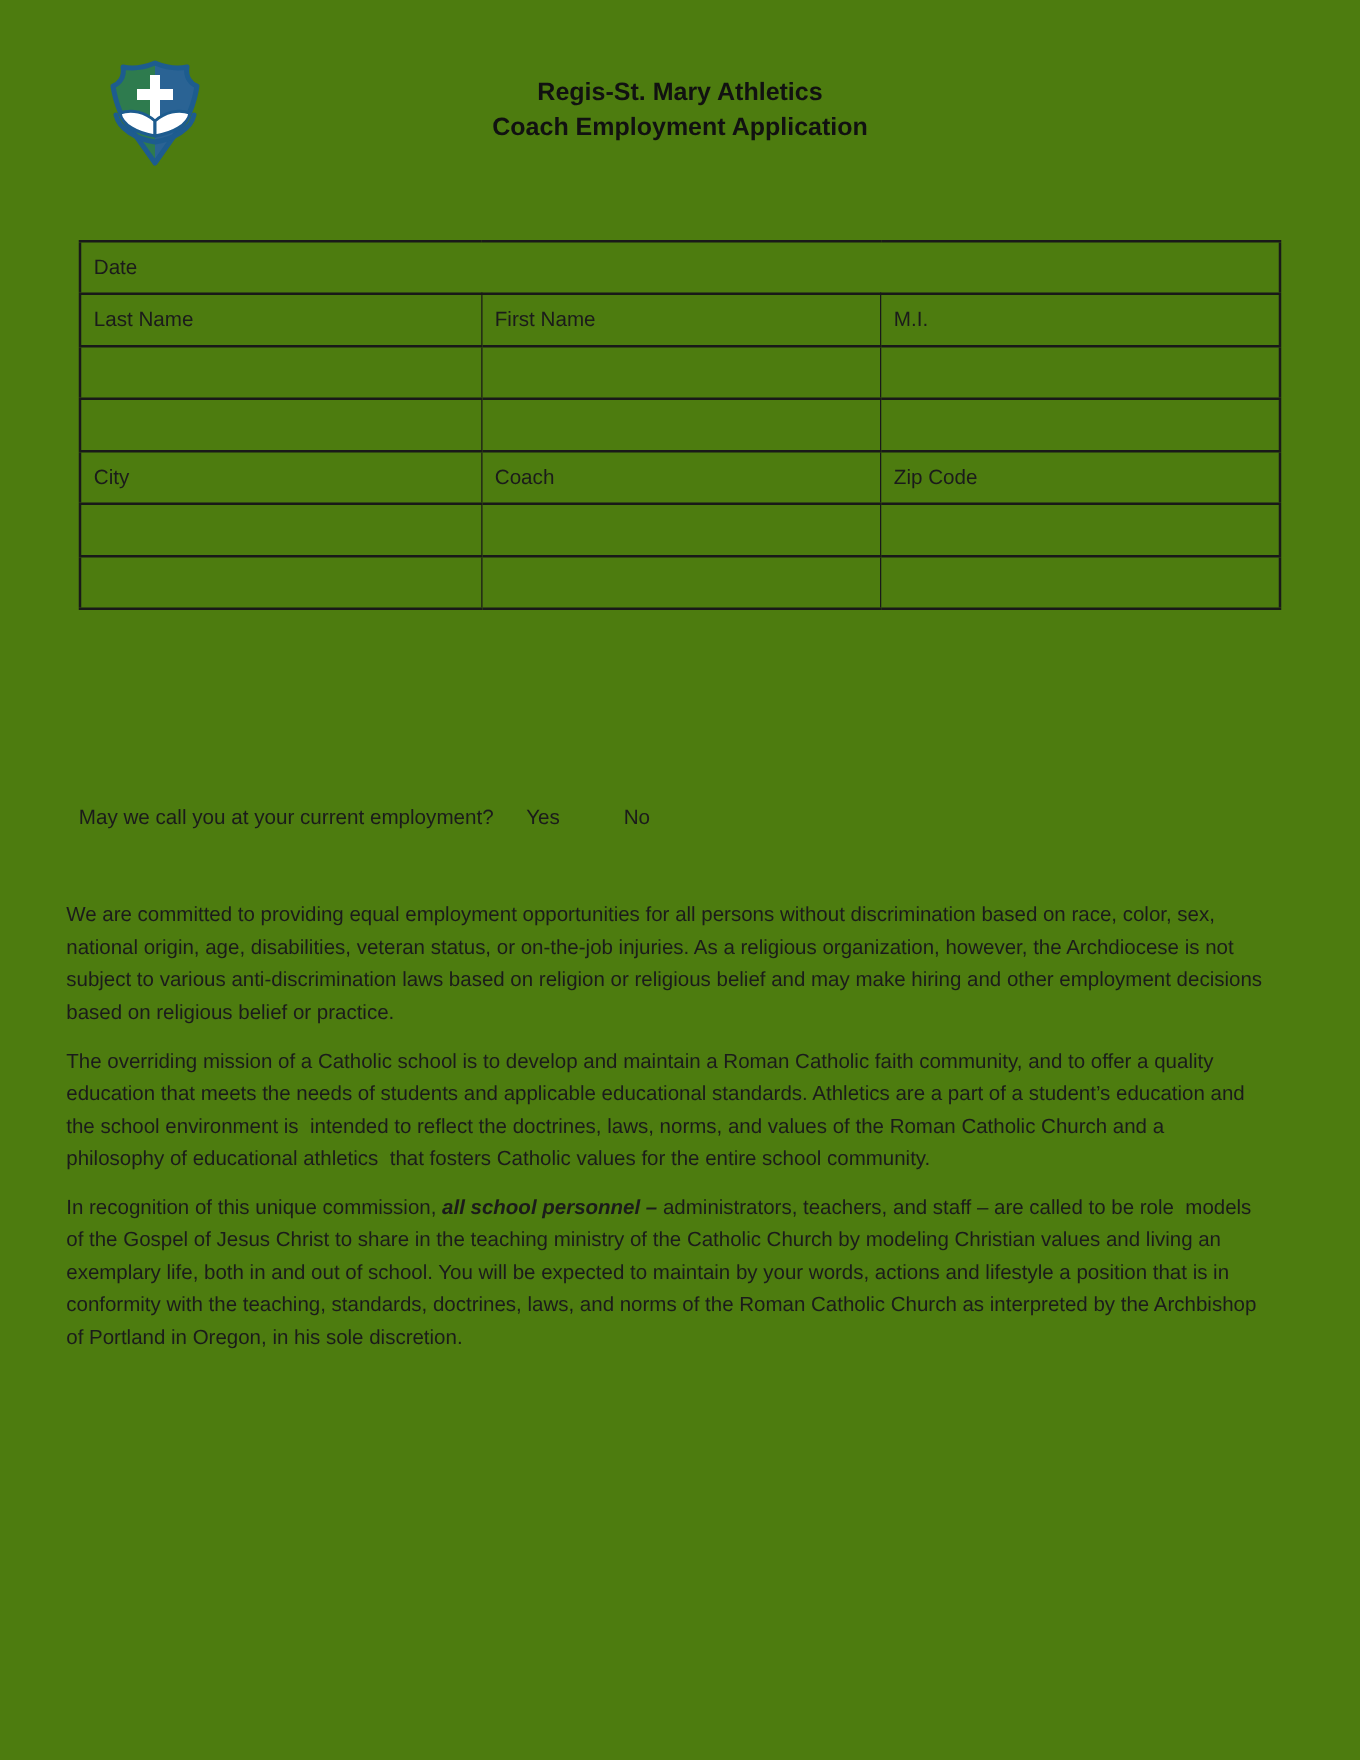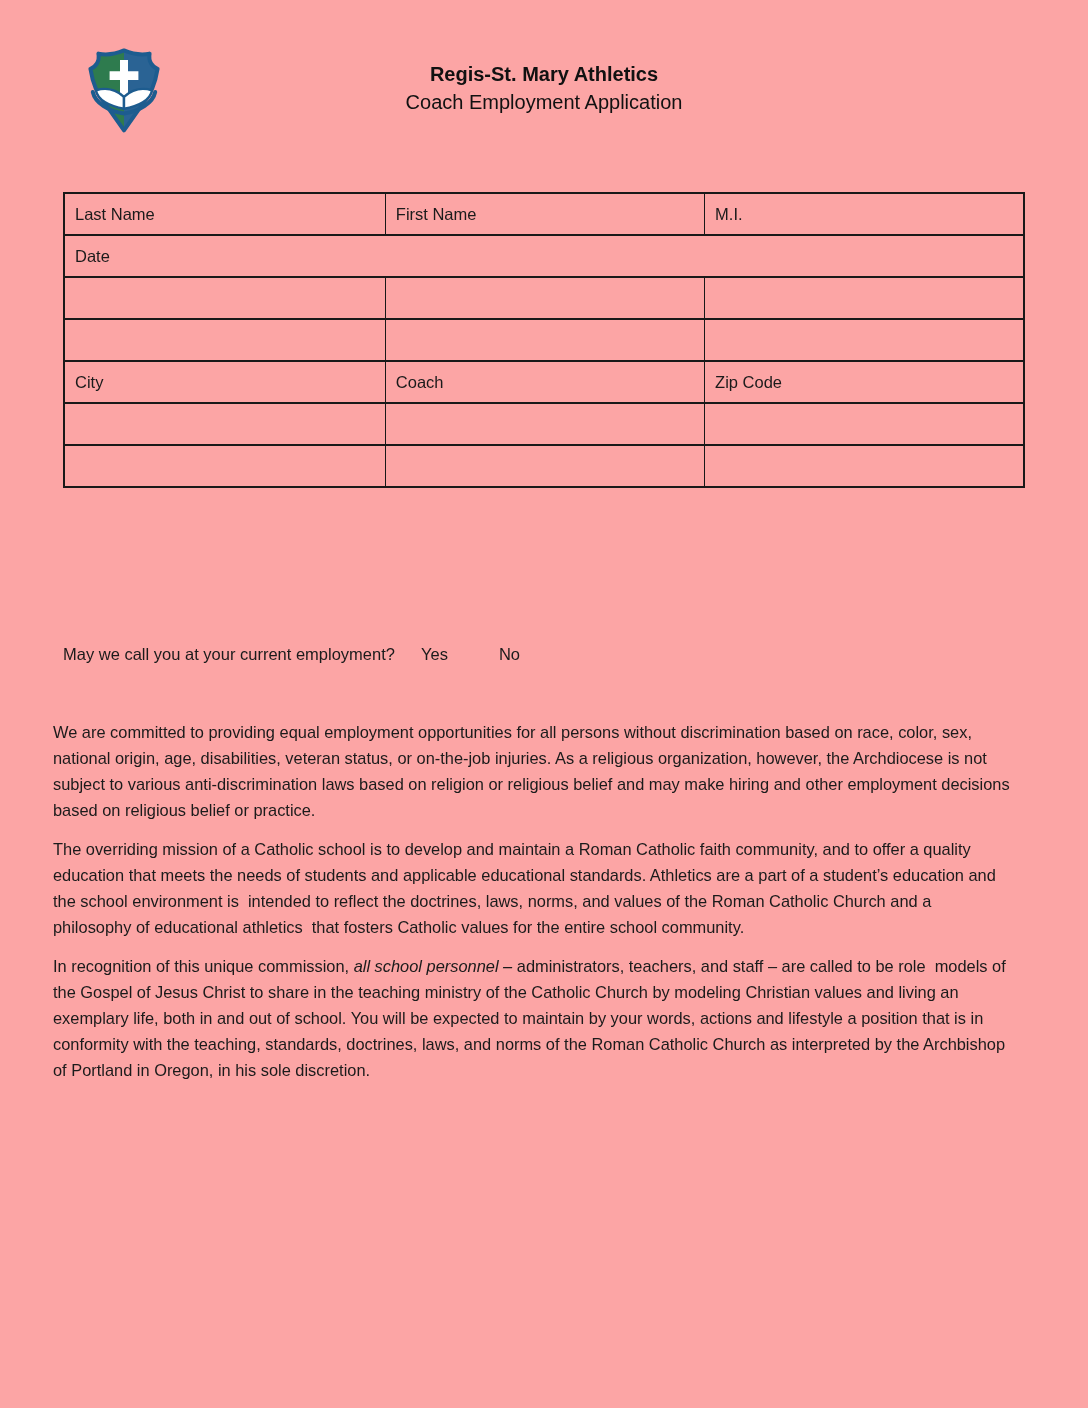--- a/index.html
+++ b/index.html
@@ -6,21 +6,21 @@
   html, body { background: #ffffff; }
   body {
     font-family: "Liberation Sans", "DejaVu Sans", sans-serif;
     color: #1b1b1b;
   }
   .page {
     position: relative;
     width: 1088px;
     height: 1408px;
     margin: 0 auto;
-    background: #fca5a5;
+    background: #4d7c0f;
     overflow: hidden;
   }
 
   
   .logo {
     position: absolute;
     left: 84px;
     top: 45px;
     width: 80px;
     height: 94px;
@@ -34,21 +34,21 @@
     text-align: center;
   }
   .title-main {
     font-size: 20px;
     font-weight: 700;
     line-height: 28px;
     color: #111111;
   }
   .title-sub {
     font-size: 20px;
-    font-weight: 400;
+    font-weight: 700;
     line-height: 28px;
     color: #111111;
   }
 
   
   table.app-table {
     position: absolute;
     left: 63px;
     top: 192px;
     width: 962px;
@@ -89,21 +89,21 @@
     top: 719px;
     width: 959px;
   }
   .paragraphs p {
     font-size: 16.4px;
     line-height: 26px;
     color: #1b1b1b;
     margin-bottom: 13px;
     white-space: pre-wrap;
   }
-  .emph { font-weight: 400; font-style: italic; }
+  .emph { font-weight: 700; font-style: italic; }
 </style>
 </head>
 <body>
 
 <div class="page">
 
   <div class="logo">
     <svg viewBox="0 0 100 116">
 
       <path d="M50 6 C38 11 27 12 18 10 C20 20 14 27 8 29 C11 48 17 62 26 72 L50 106 Z" fill="#2e7b4e"></path>
@@ -126,26 +126,26 @@
   </div>
 
   <table class="app-table">
     <colgroup>
         <col style="width:33.47%">
         <col style="width:33.26%">
         <col style="width:33.27%">
       </colgroup>
     <tbody>
       <tr>
+        <td colspan="3">Date</td>
+      </tr>
+      <tr>
         <td>Last Name</td>
         <td>First Name</td>
         <td>M.I.</td>
-      </tr>
-      <tr>
-        <td colspan="3">Date</td>
       </tr>
       <tr>
         <td></td>
         <td></td>
         <td></td>
       </tr>
       <tr>
         <td></td>
         <td></td>
         <td></td>

